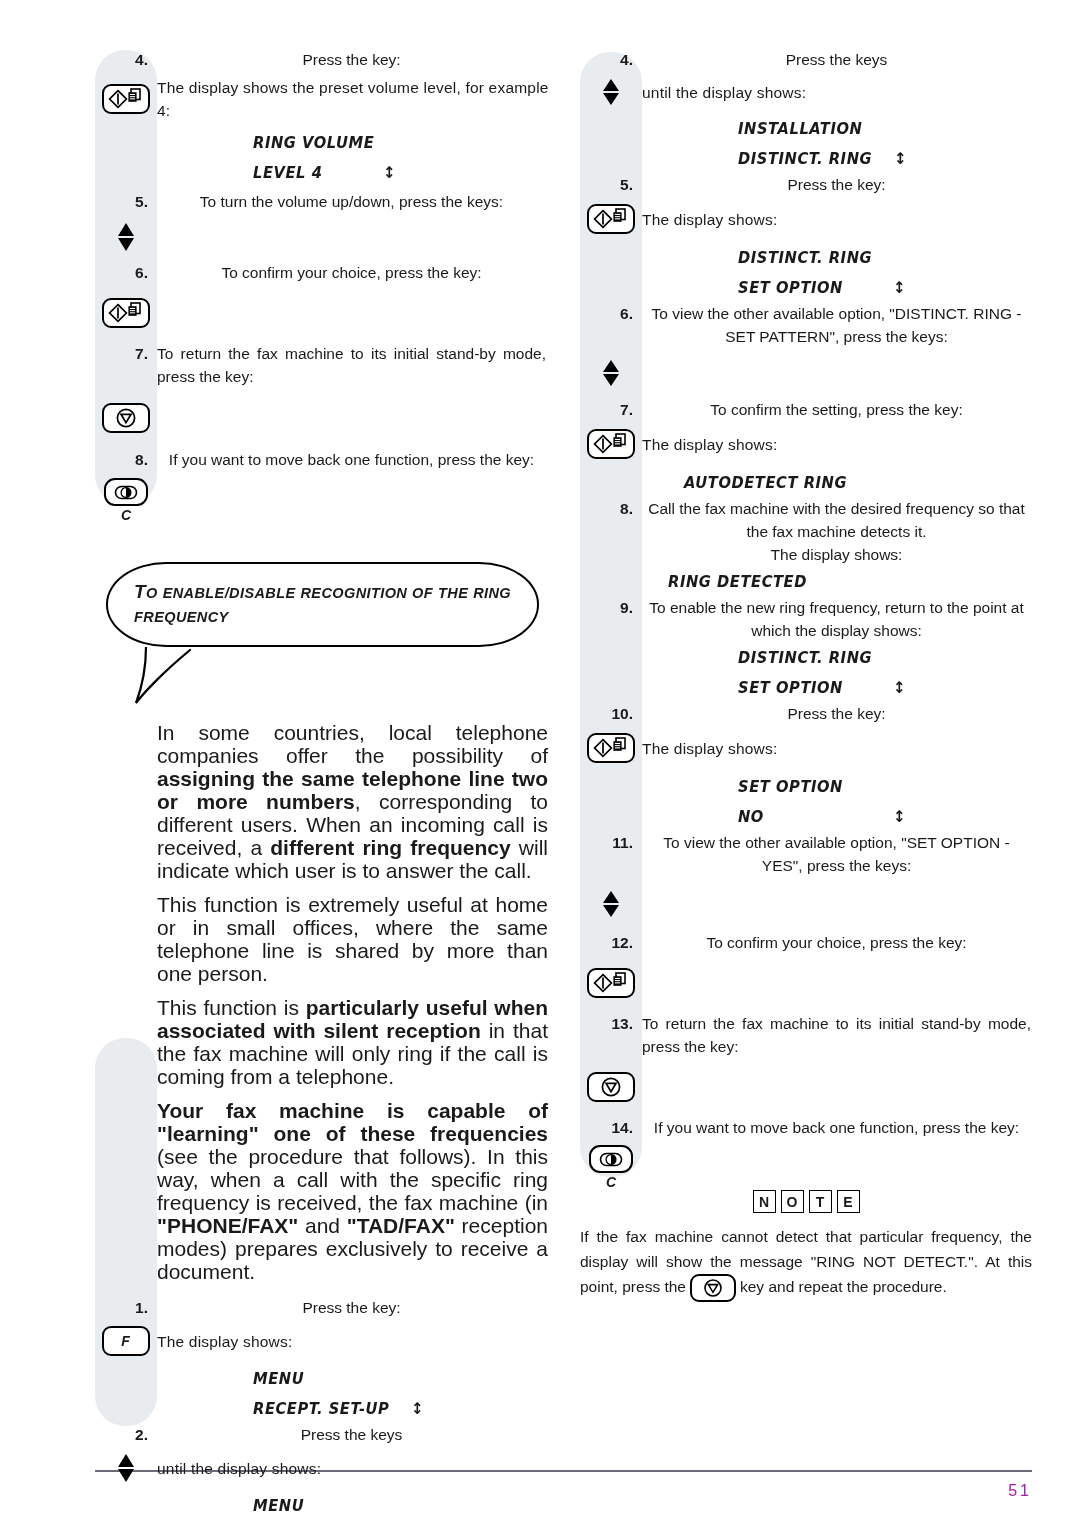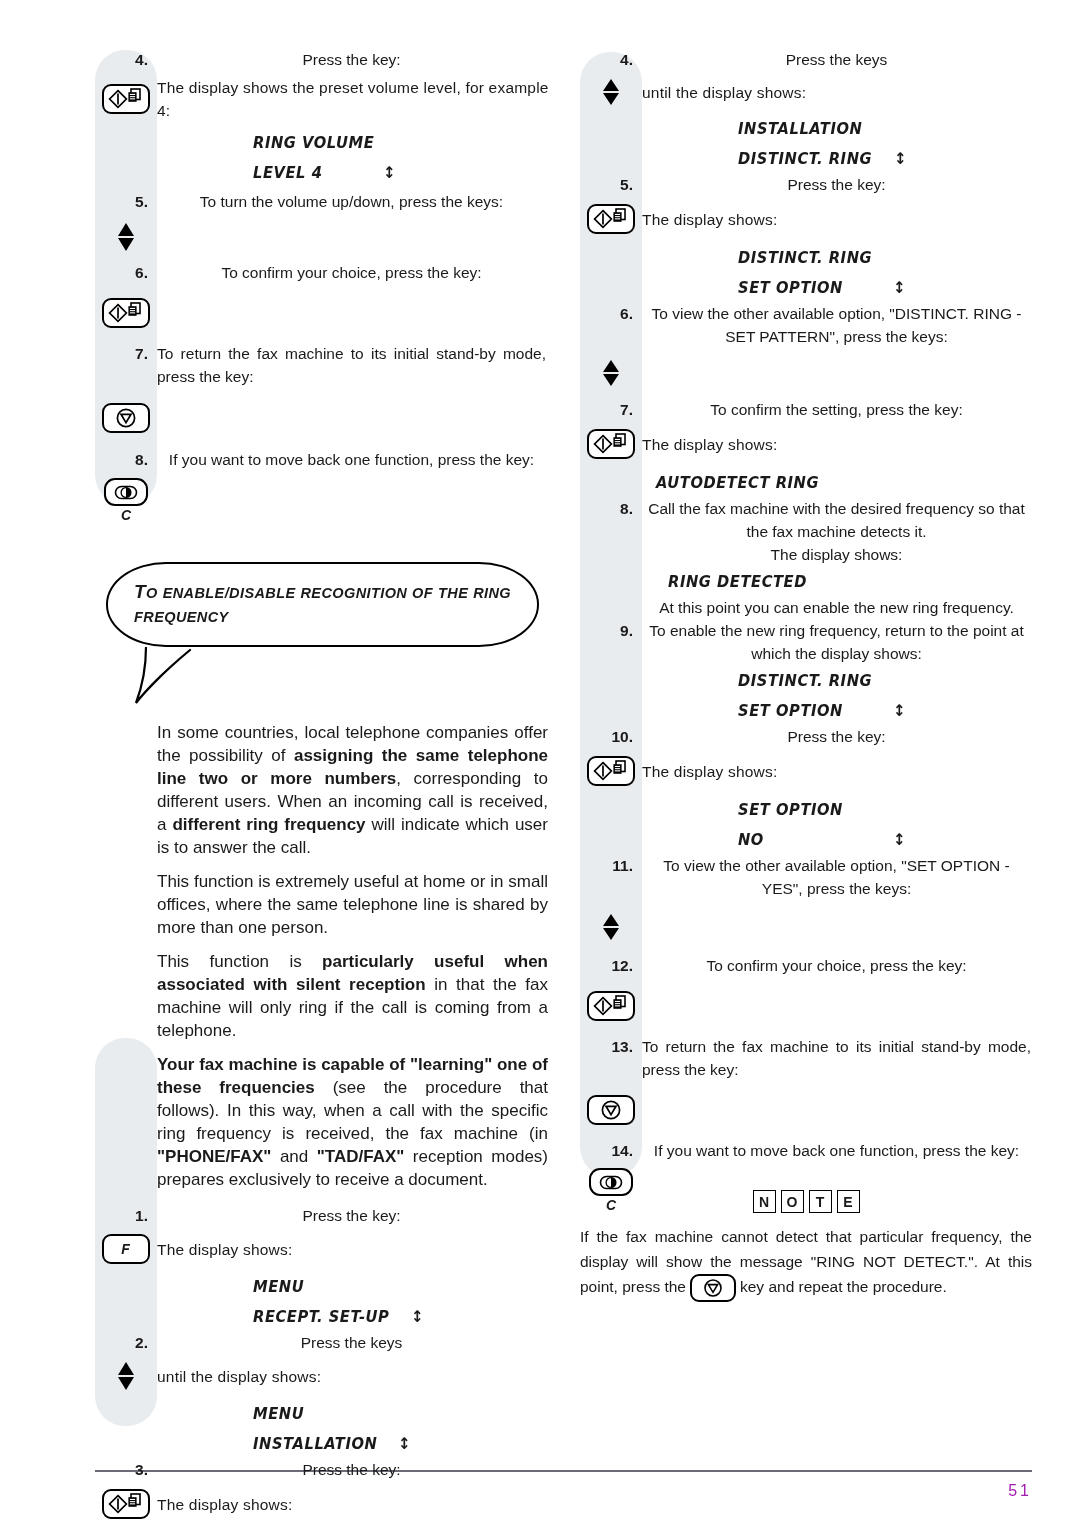--- a/index.html
+++ b/index.html
@@ -176,21 +176,21 @@
     position: absolute;
     left: 18px;
     top: 100%;
     width: 120px;
     height: 75px;
     pointer-events: none;
   }
 
   
   .para {
-    font-size: 17px;
+    font-size: 21px;
     line-height: 23px;
     text-align: justify;
     margin: 0 0 3px 0;
     padding-left: 62px;
     padding-right: 2px;
   }
   .para b { font-weight: bold; }
 
   
   .note-wrap {
@@ -577,40 +577,36 @@
               <rect x="25" y="2" width="9" height="10.5" fill="none" stroke="#000" stroke-width="1.6"></rect>
               <rect x="22.4" y="5.2" width="8.2" height="9.6" fill="#000"></rect>
               <rect x="23.9" y="6.9" width="5.2" height="1.1" fill="#fff"></rect>
               <rect x="23.9" y="9.1" width="5.2" height="1.1" fill="#fff"></rect>
               <rect x="23.9" y="11.3" width="5.2" height="1.1" fill="#fff"></rect>
             </svg>
           </div>
         </div>
         <div class="keytxt">The display shows:</div>
       </div>
-      <div class="lcdrow" style="padding-left:76px">
+      <div class="lcdrow" style="padding-left:104px">
         <span class="lcd lcd-text">AUTODETECT RING</span>
       </div>
     </div>
 
     <div class="block">
       <div class="step">
         <div class="step-num">8.</div>
         <div class="step-txt nojustify">Call the fax machine with the desired frequency so that the fax machine detects it.</div>
       </div>
       <div class="step">
         <div class="step-num"></div>
         <div class="step-txt nojustify">The display shows:</div>
       </div>
       <div class="lcdrow" style="padding-left:88px">
         <span class="lcd lcd-text">RING DETECTED</span>
-      </div>
-      <div class="step">
-        <div class="step-num"></div>
-        <div class="step-txt nojustify">At this point you can enable the new ring frequency.</div>
       </div>
     </div>
 
     <div class="block">
       <div class="step">
         <div class="step-num">9.</div>
         <div class="step-txt nojustify">To enable the new ring frequency, return to the point at which the display shows:</div>
       </div>
       <div class="lcdrow">
         <span class="lcd lcd-text">DISTINCT. RING</span>

